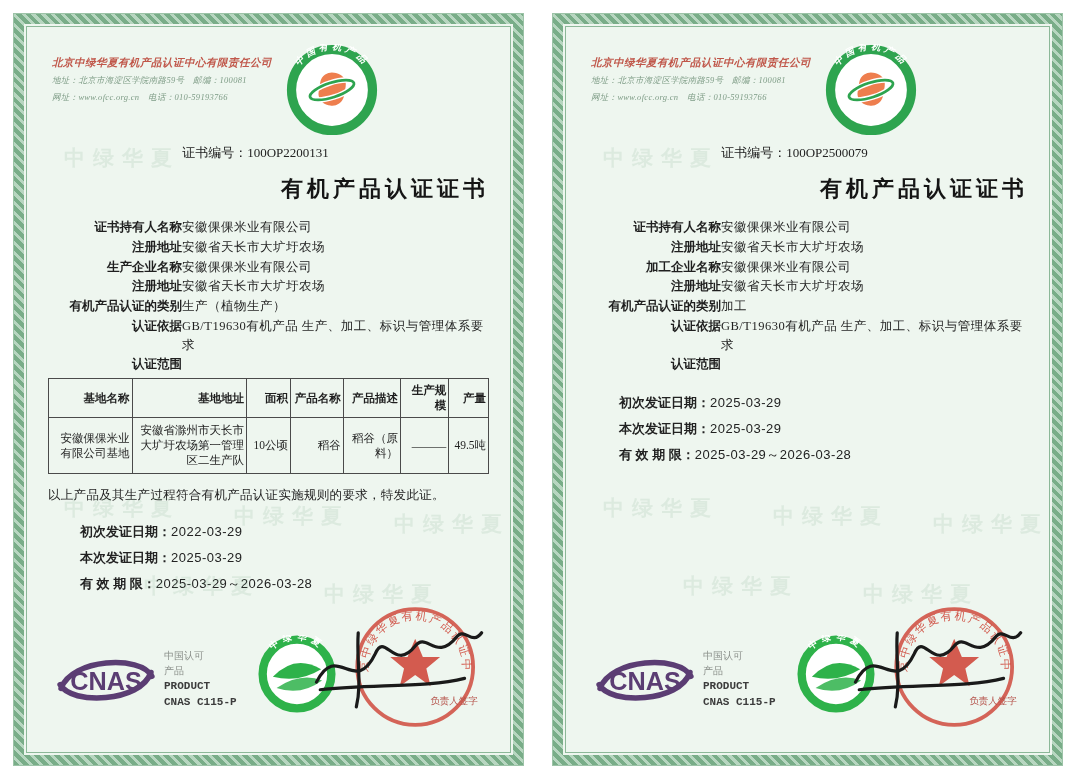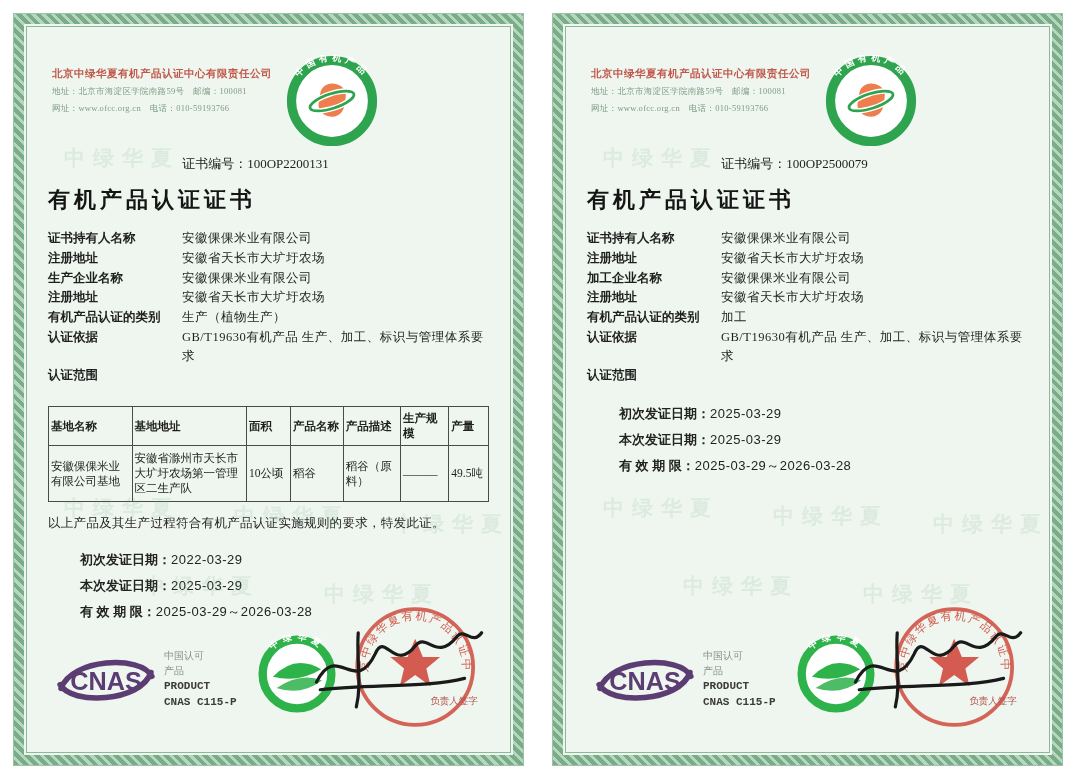--- a/index.html
+++ b/index.html
@@ -7,40 +7,40 @@
     font-family:"Liberation Serif", serif; }
   body { display:flex; gap:30px; padding:14px; }
 
   .cert { width:509px; height:751px; position:relative;
     border:10px solid; border-image: repeating-linear-gradient(45deg,#79ad88 0 4px,#b7d6c0 4px 7px) 10;
     outline:1px solid #9cc3a7; background:#eef6ef; }
   .cert-inner { width:100%; height:100%; background:#eef6ef; position:relative;
     box-shadow: inset 0 0 0 2px #eef6ef, inset 0 0 0 3px #8cb898;
     padding:14px 24px 12px 24px; display:flex; flex-direction:column; }
 
-  .cert-header { display:flex; align-items:flex-start; margin-top:19px; }
+  .cert-header { display:flex; align-items:flex-start; margin-top:8px;font-style:italic; }
   .issuer { margin-left:4px; padding-top:10px; }
   .issuer-name { color:#c0574a; font-size:10.5px; font-weight:bold; letter-spacing:.5px;
     font-family:"Liberation Sans", sans-serif; }
   .issuer-line { color:#7e9c86; font-size:8.5px; margin-top:5px; letter-spacing:.3px; }
   .organic-logo { margin-left:14px; margin-top:-2px; flex-shrink:0; }
 
   .cert-no { text-align:center; margin-right:26px; font-size:13px; color:#222; margin-top:4px; }
 
-  .title { text-align:left; font-family:"Liberation Sans", sans-serif; font-weight:bold;
+  .title { text-align:right; font-family:"Liberation Sans", sans-serif; font-weight:bold;
     font-size:22px; letter-spacing:4px; margin:12px 0 14px; color:#151515; }
 
   .fields { font-size:12.5px; color:#1f1f1f; }
   .field-row { display:flex; line-height:1.5; margin-bottom:1px; }
   .field-label { width:134px; flex-shrink:0; font-weight:bold;
-    font-family:"Liberation Sans", sans-serif; }
+    font-family:"Liberation Sans", sans-serif;text-align:right; }
   .field-value { letter-spacing:.5px; }
 
-  table { width:100%; border-collapse:collapse; margin-top:20px; font-size:11.5px;
-    color:#1f1f1f; text-align:left; background:transparent; }
+  table { width:100%; border-collapse:collapse; margin-top:3px; font-size:11.5px;
+    color:#1f1f1f; text-align:right; background:transparent; }
   th,td { border:1px solid #4a4a4a; padding:4px 2px; }
   th { font-weight:bold; font-family:"Liberation Sans", sans-serif; height:27px; }
   .t-left td { height:56px; }
   .t-right td { height:48px; }
   .t-left th:nth-child(1){width:19%} .t-left th:nth-child(2){width:26%}
   .t-left th:nth-child(3){width:10%} .t-left th:nth-child(4){width:12%}
   .t-left th:nth-child(5){width:13%} .t-left th:nth-child(6){width:11%}
   .t-left th:nth-child(7){width:9%}
   .t-right th:nth-child(1){width:19%} .t-right th:nth-child(2){width:27%}
   .t-right th:nth-child(3){width:17%} .t-right th:nth-child(4){width:22%}

